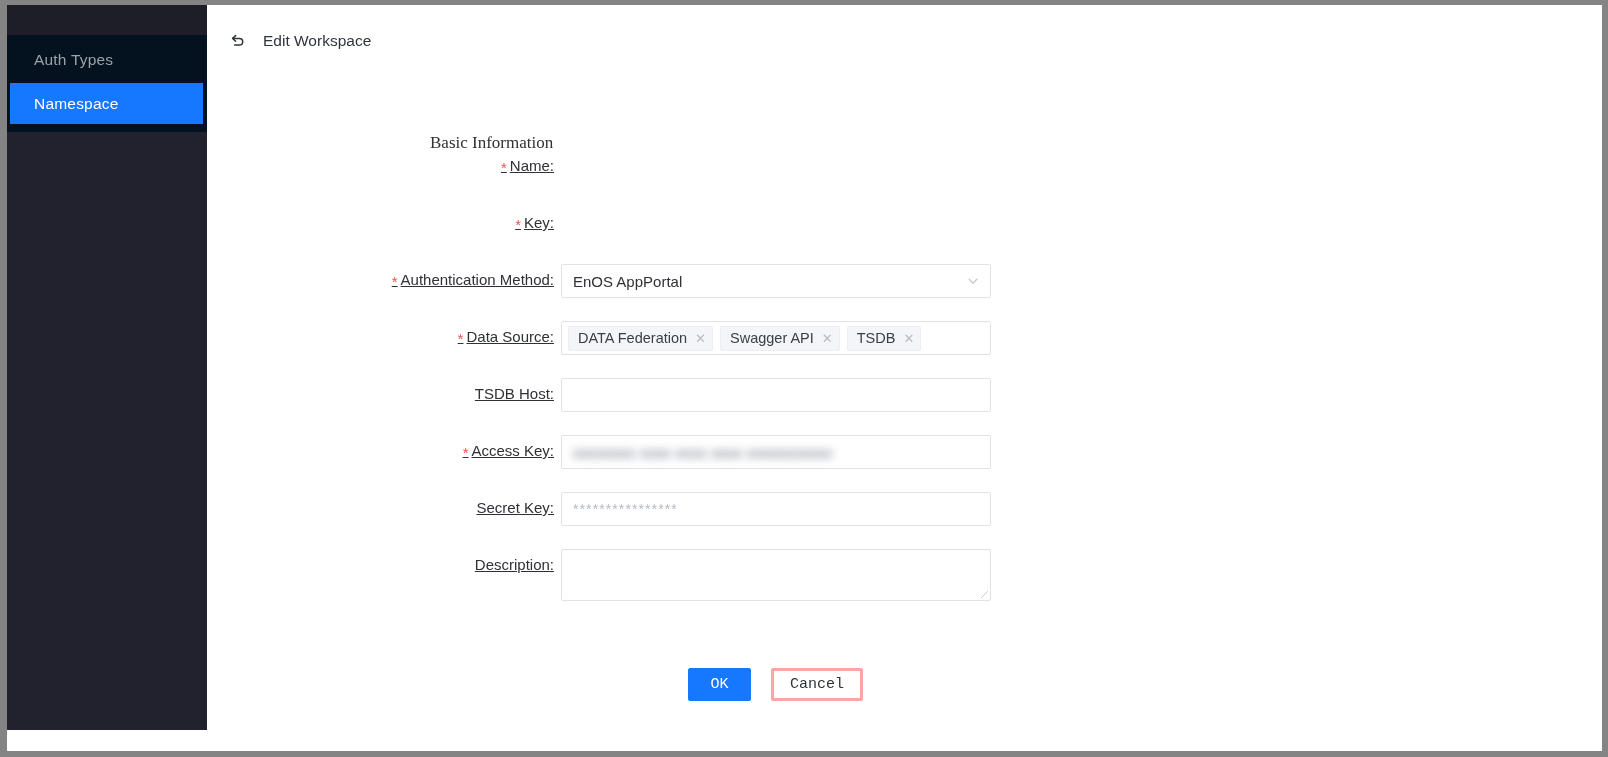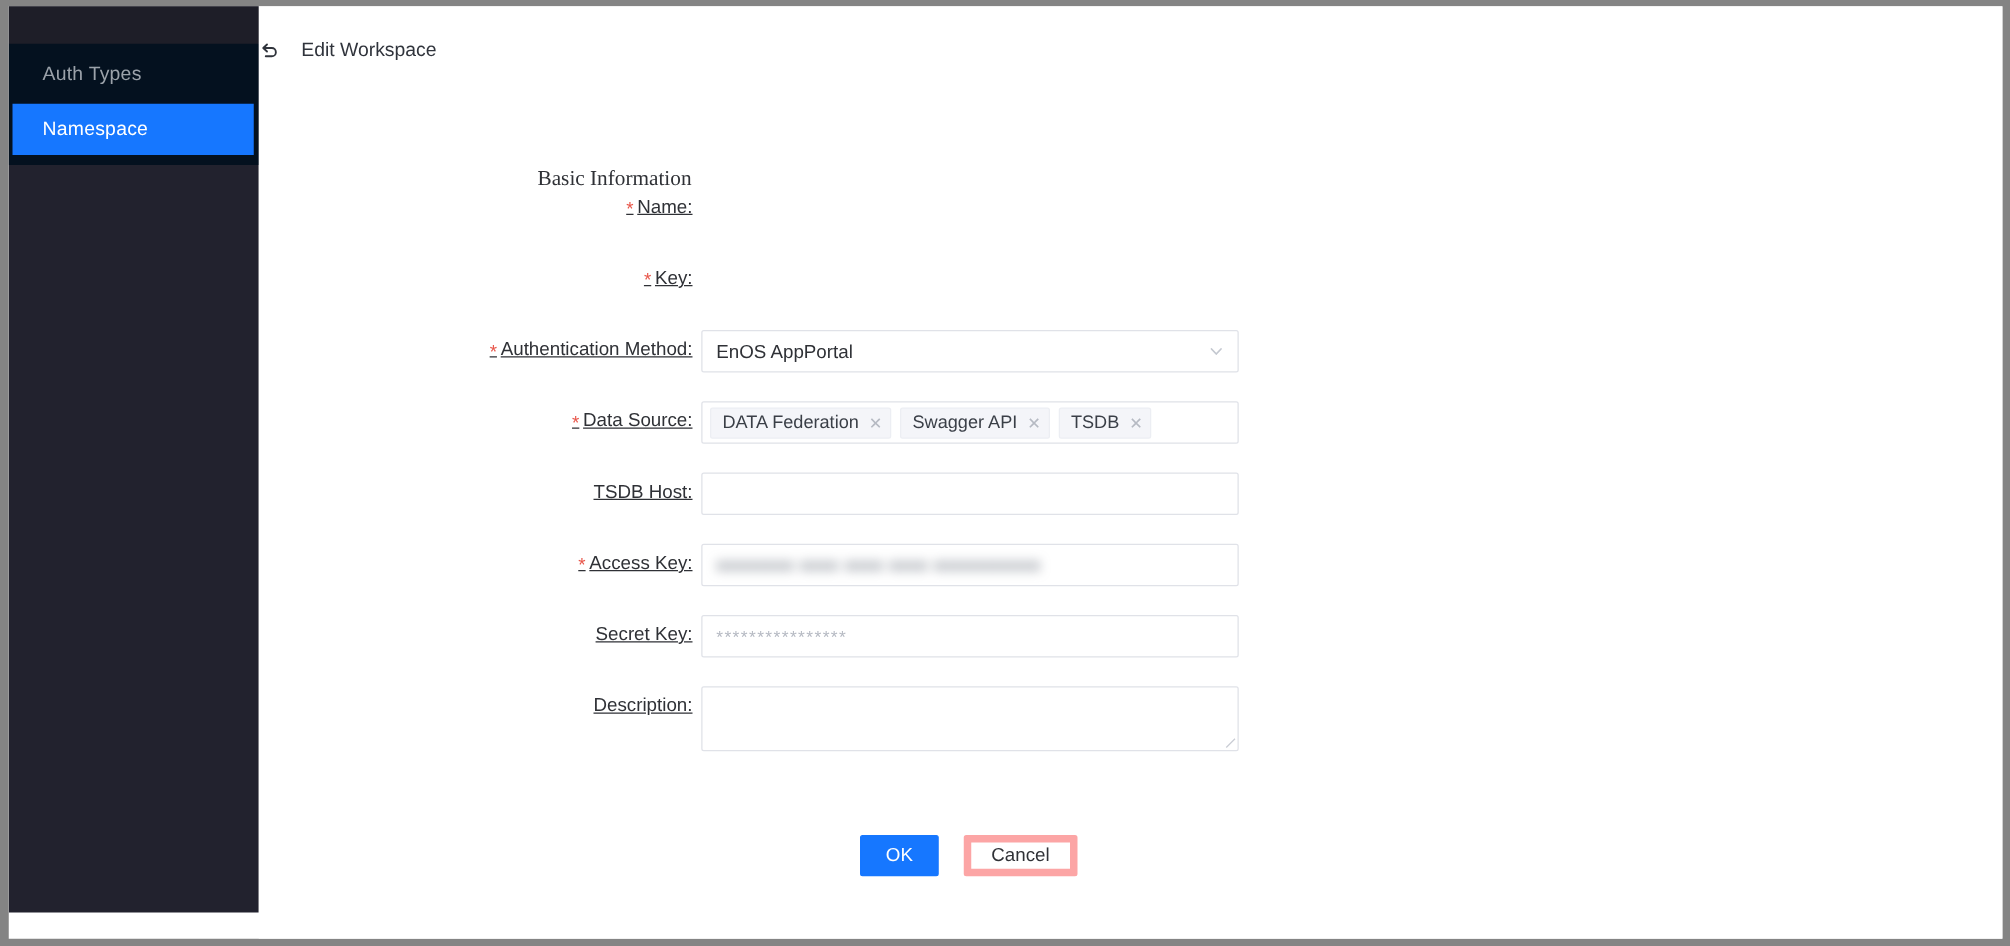--- a/index.html
+++ b/index.html
@@ -80,20 +80,21 @@
     background: #ffffff;
   }
 
   
   #page-header {
     position: absolute;
     left: 0; top: 22px;
     height: 28px;
     display: flex;
     align-items: center;
+    padding-left: 22px;
   }
   .back-icon {
     width: 17px; height: 17px;
     display: inline-flex;
     align-items: center;
     justify-content: center;
     cursor: pointer;
     color: #30343c;
   }
   .back-icon svg { display: block; }
@@ -242,30 +243,31 @@
   .btn {
     height: 33px;
     min-width: 63px;
     display: inline-flex;
     align-items: center;
     justify-content: center;
     font-size: 15px;
     border-radius: 2px;
     cursor: pointer;
     padding: 0 16px;
+    font-family: Liberation Mono, monospace;
   }
   .btn-primary {
     background: #1677ff;
     color: #ffffff;
     border: 1px solid #1677ff;
   }
   .btn-default {
     background: #ffffff;
     color: #2f3136;
-    border: 6px solid #fca5a5;
+    border: 3px solid #fca5a5;
     min-width: 87px;
   }
 </style>
 </head>
 <body>
 
 <div id="frame">
 <div id="screen">
 
   <div id="sidebar">

